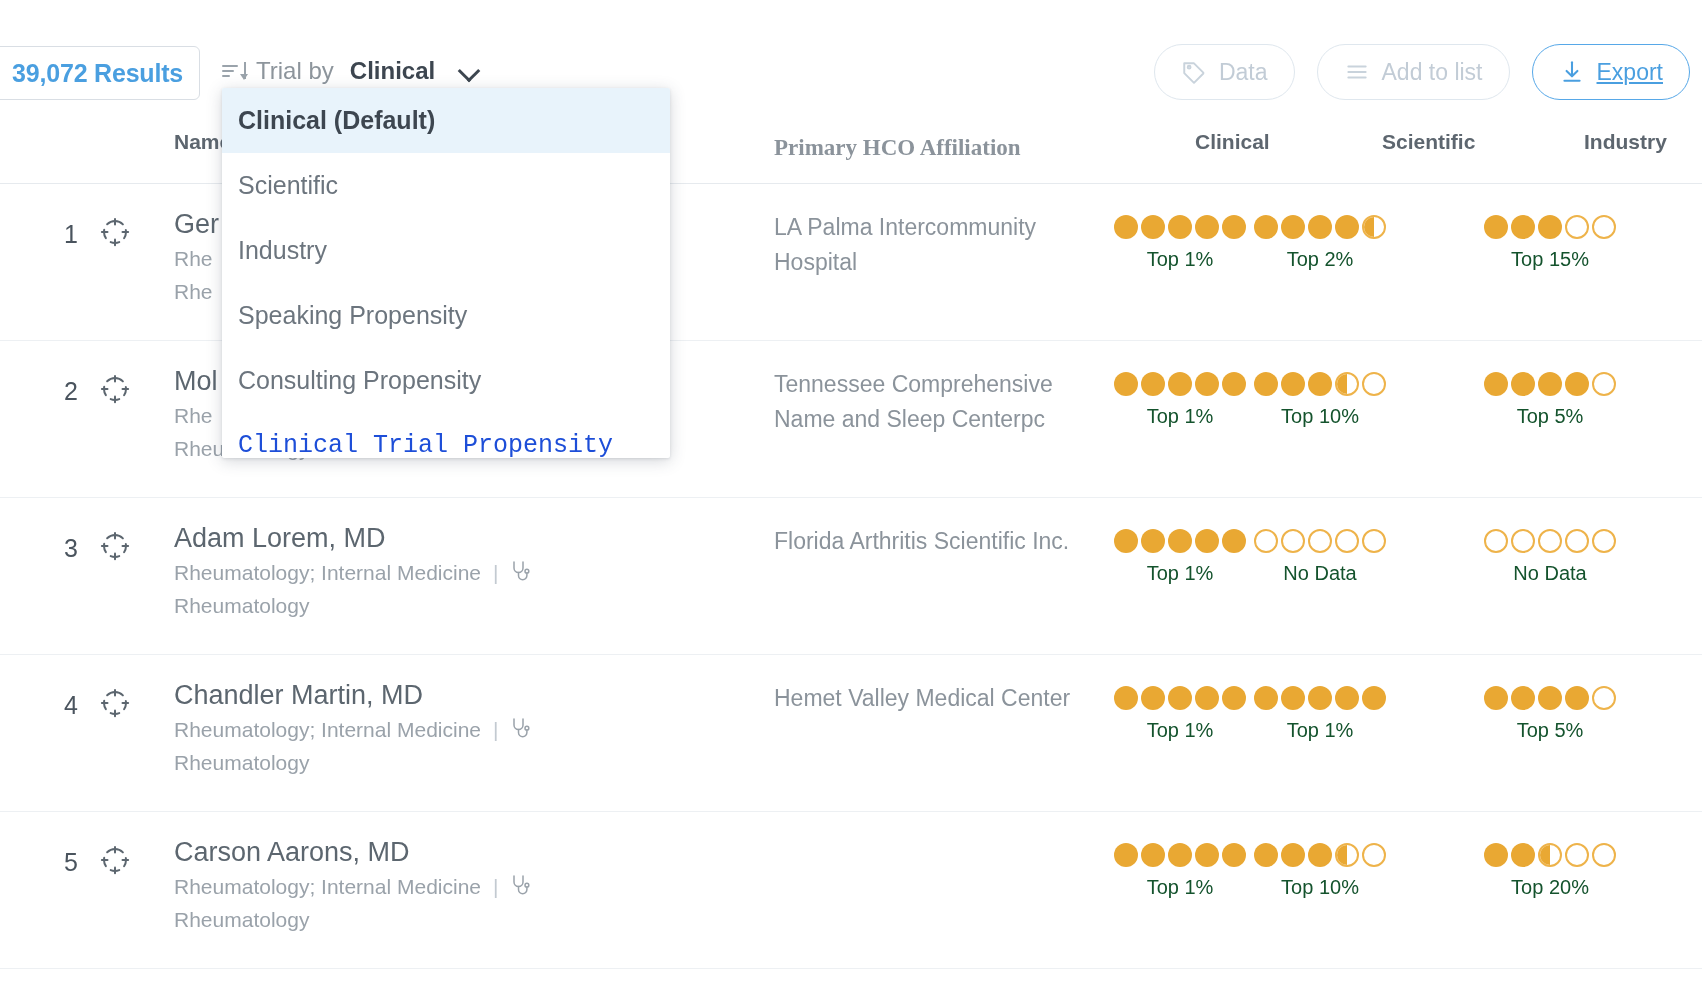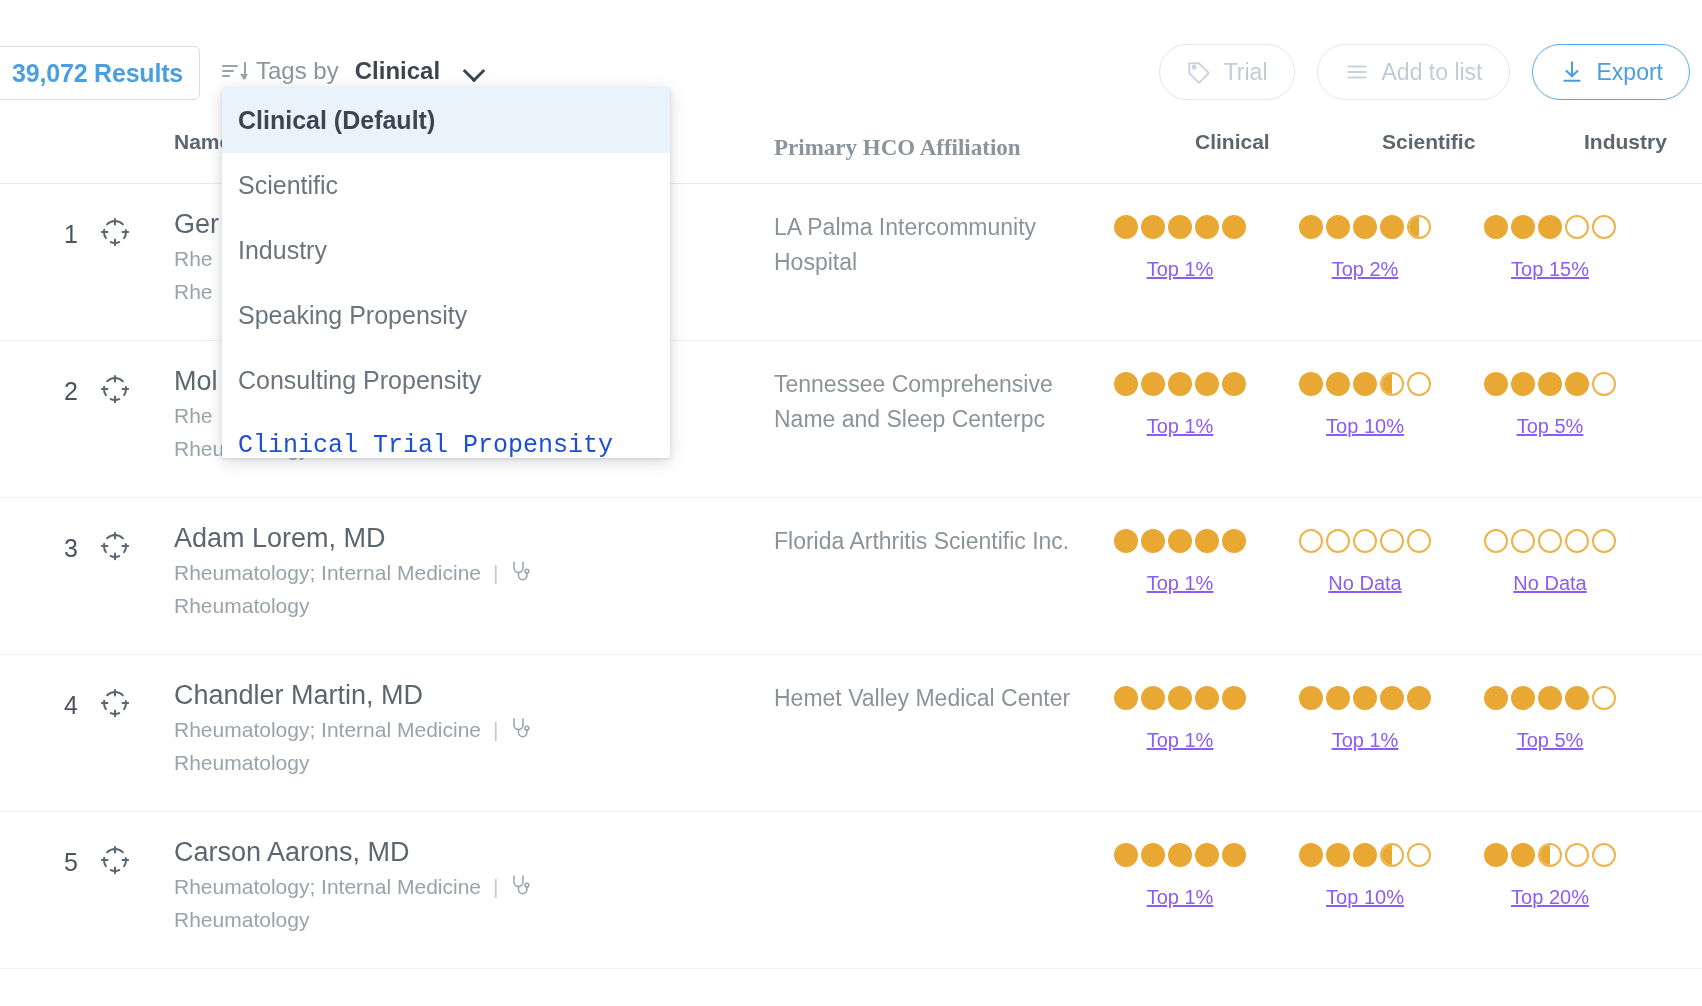--- a/index.html
+++ b/index.html
@@ -132,20 +132,21 @@
     justify-content: center;
     gap: 12px;
     padding: 0 26px;
     color: #c2ccd6;
     font-size: 23px;
     white-space: nowrap;
   }
   .btn.primary {
     border-color: #57a8e8;
     color: #4a9fe0;
+    text-decoration: underline;
   }
   .btn svg { display: block; }
 
   
   .table-head {
     position: absolute;
     top: 104px; left: 0;
     width: 1702px;
     height: 80px;
     border-bottom: 1px solid #e6eaee;
@@ -228,21 +229,21 @@
     line-height: 35px;
   }
 
   .score {
     position: absolute;
     top: 30px;
     width: 200px;
     text-align: center;
   }
   .score.c1 { left: 1080px; }
-  .score.c2 { left: 1265px; }
+  .score.c2 { left: 1220px; }
   .score.c3 { left: 1450px; }
   .dots {
     display: flex;
     justify-content: center;
     gap: 3px;
     height: 26px;
     align-items: center;
   }
   .dot {
     width: 24px; height: 24px;
@@ -259,25 +260,24 @@
   .dot.half::before {
     content: "";
     position: absolute;
     left: -2.5px; top: -2.5px;
     width: 12px; height: 24px;
     background: #e9a833;
     border-top-left-radius: 12px;
     border-bottom-left-radius: 12px;
   }
   .score .lbl {
-    margin-top: 18px;
+    margin-top: 8px;
     font-size: 20px;
-    color: #8b5cf6;
-    white-space: nowrap;
-    text-decoration: underline;
+    color: #14532d;
+    white-space: nowrap;
   }
 
   
   .dropdown {
     position: absolute;
     left: 222px;
     top: 88px;
     width: 448px;
     height: 370px;
     background: #ffffff;
@@ -314,35 +314,35 @@
     </div>
 
     <div class="sortby">
       <span class="sort-icon">
         <i></i>
           <i></i>
           <i></i>
         <span class="arrow"></span>
           <span class="arrowhead"></span>
       </span>
-      <span class="sort-label">Tags by</span>
+      <span class="sort-label">Trial by</span>
       <span class="sort-value">Clinical</span>
       <span class="chev"></span>
     </div>
 
     <div class="tool-btns">
 
       <div class="btn">
         <span>
           <svg width="26" height="26" viewBox="0 0 24 24" fill="none" stroke="#c9d3dc" stroke-width="1.8" stroke-linecap="round" stroke-linejoin="round">
             <path d="M20.6 13.4 12 22l-9-9V4h9l8.6 8.6a1.4 1.4 0 0 1 0 0.8z"></path>
             <circle cx="7.5" cy="7.5" r="1.3"></circle>
           </svg>
         </span>
-        <span>Trial</span>
+        <span>Data</span>
       </div>
 
       <div class="btn">
         <span>
           <svg width="26" height="26" viewBox="0 0 24 24" fill="none" stroke="#c9d3dc" stroke-width="1.8" stroke-linecap="round">
             <line x1="4" y1="7" x2="20" y2="7"></line>
             <line x1="4" y1="12" x2="20" y2="12"></line>
             <line x1="4" y1="17" x2="20" y2="17"></line>
           </svg>
         </span>

